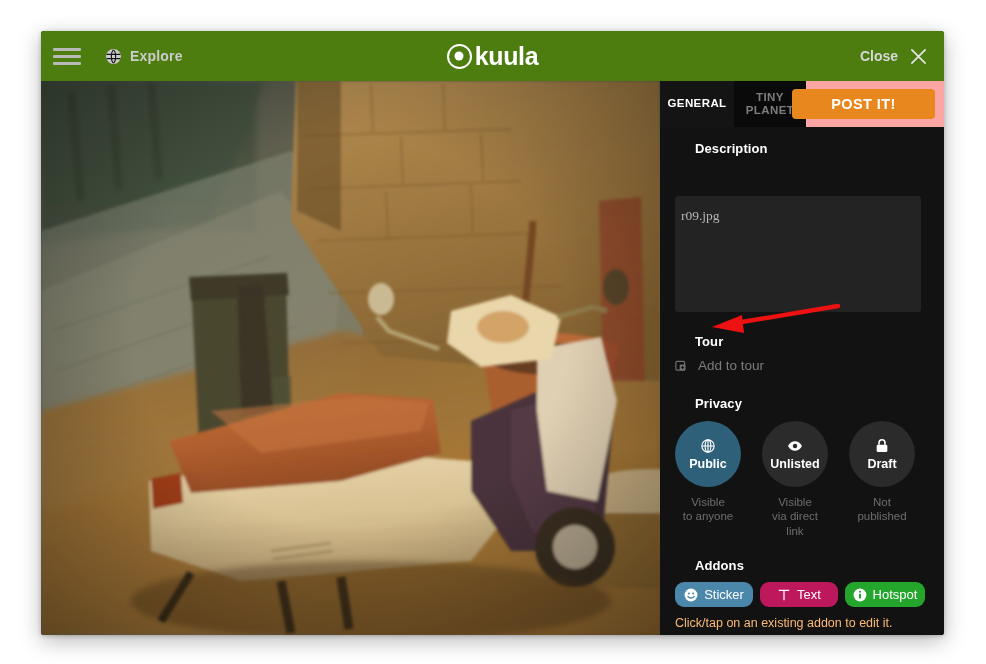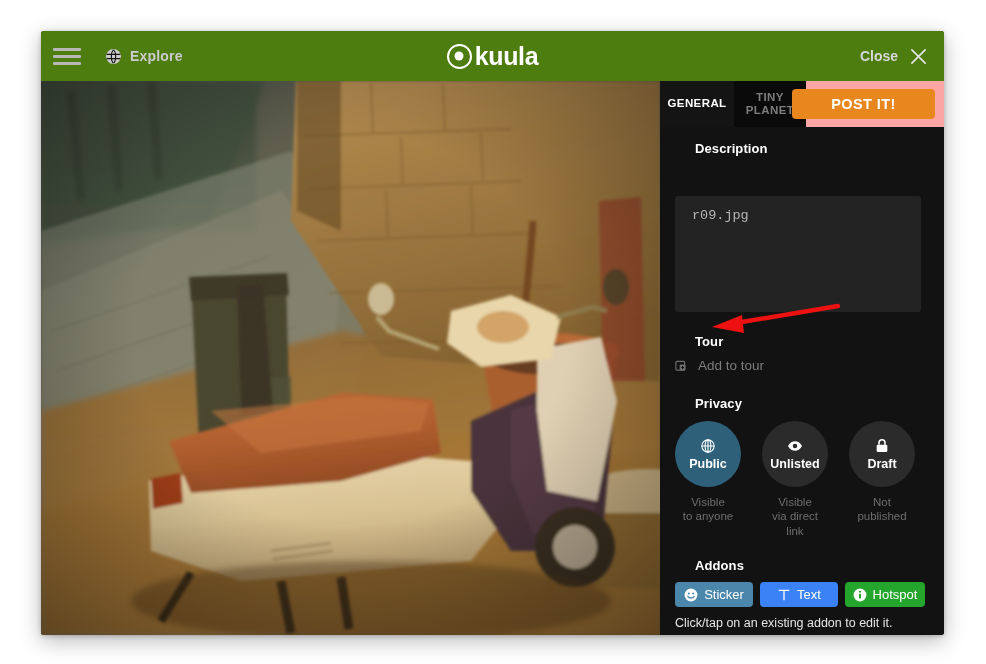--- a/index.html
+++ b/index.html
@@ -204,23 +204,23 @@
     padding-left: 20px;
   }
 
   #description-area {
     width: 246px;
     height: 116px;
     background: #232323;
     border: none;
     border-radius: 3px;
     color: #b6b6b6;
-    font-family: Liberation Mono, monospace;
+    font-family: Liberation Serif, serif;
     font-size: 13.5px;
-    padding: 12px 17px;
+    padding: 12px 6px;
     resize: none;
     outline: none;
     display: block;
     margin-top: 40px;
   }
 
   .tour-block { margin-top: 22px; }
   .add-to-tour {
     display: flex;
     align-items: center;
@@ -265,39 +265,39 @@
     line-height: 1.25;
     white-space: pre-line;
   }
   .picon { width: 16px; height: 16px; display:block; }
 
   .addons-block { margin-top: 20px; }
   .addons-row { display: flex; gap: 7px; margin-top: 9px; }
   .addon-btn {
     height: 25px;
     border: none;
-    border-radius: 4px;
+    border-radius: 9px;
     display: flex;
     align-items: center;
     justify-content: center;
     gap: 6px;
     color: #ffffff;
     font-family: "Liberation Sans", sans-serif;
     font-size: 13px;
     font-weight: normal;
     cursor: pointer;
     padding: 0 10px;
   }
   .addon-btn.sticker { background: #4b87ab; width: 78px; }
-  .addon-btn.text { background: #3b82f6; width: 78px; }
+  .addon-btn.text { background: #be185d; width: 78px; }
   .addon-btn.hotspot { background: #24a52c; width: 80px; }
   .aico { width: 14px; height: 14px; display: block; flex: none; }
   .addons-hint {
     margin-top: 9px;
-    color: #e5e5e5;
+    color: #fdba74;
     font-size: 12.5px;
   }
 
   
   #arrow-overlay {
     position: absolute;
     left: 0; top: 0;
     width: 986px; height: 664px;
     pointer-events: none;
   }

